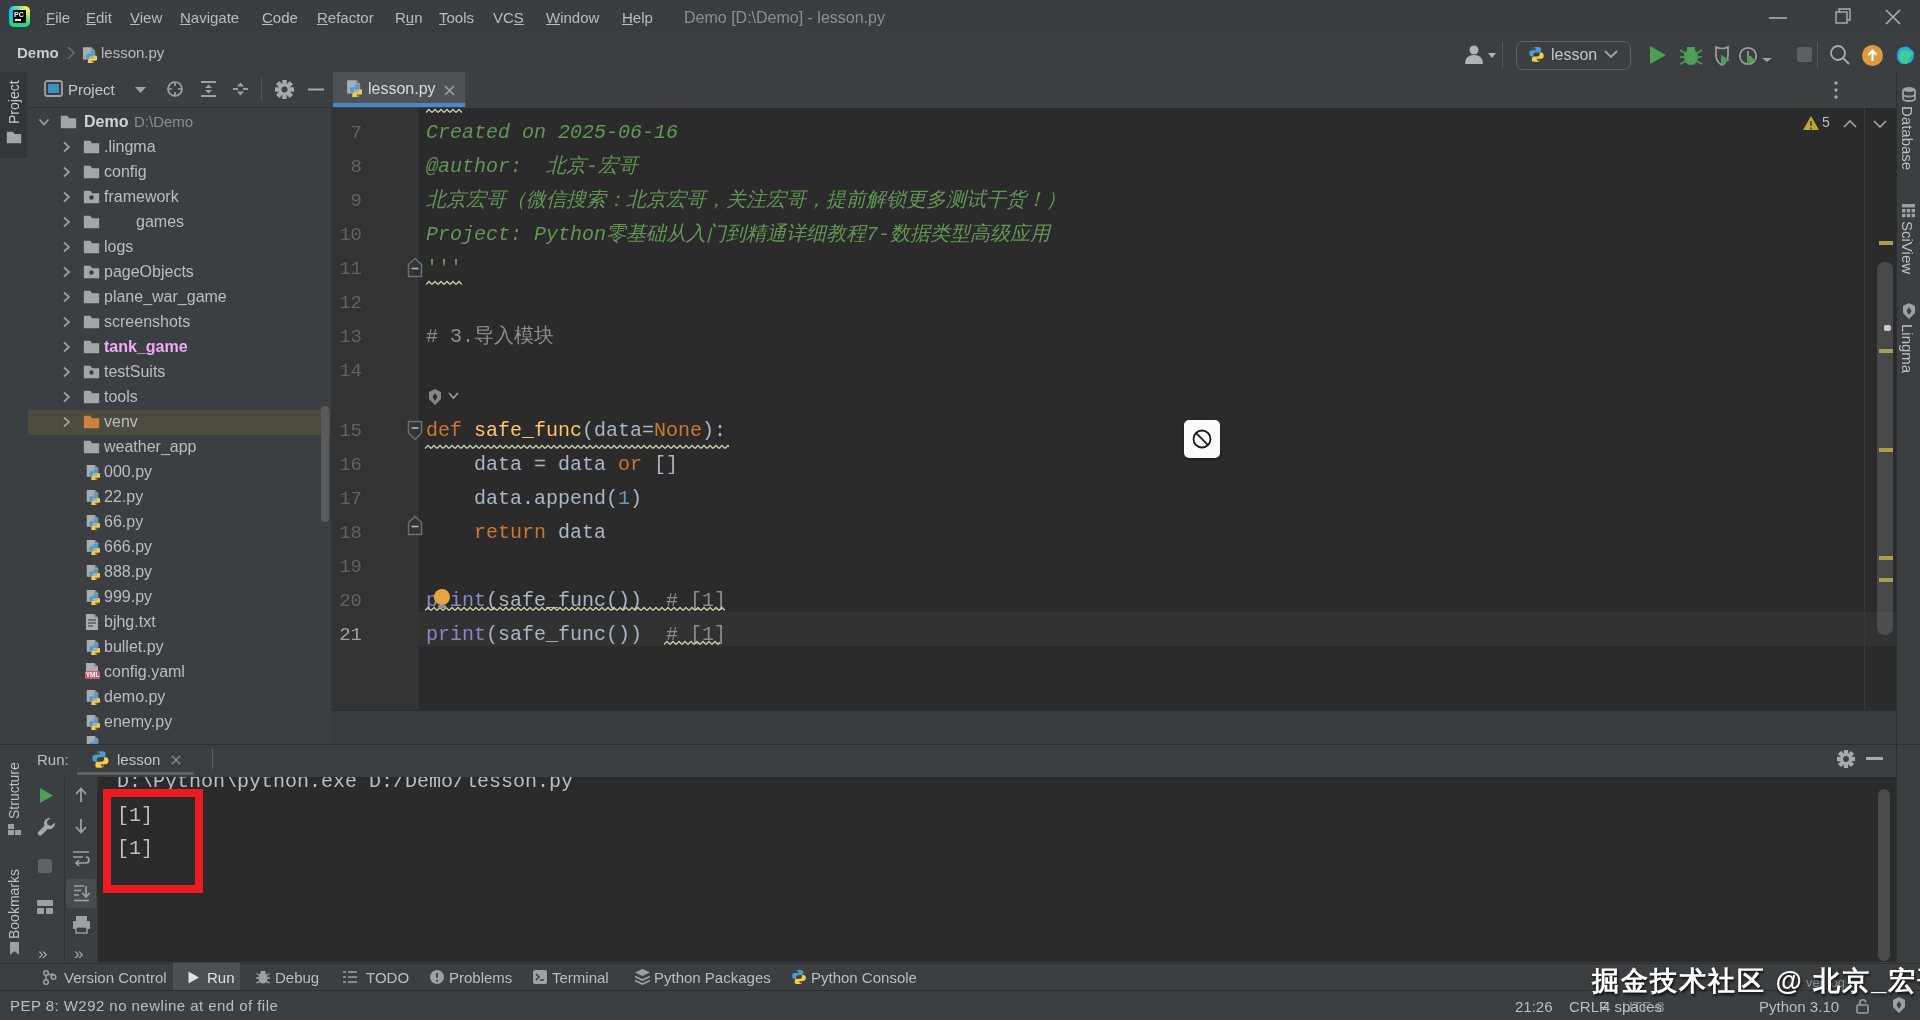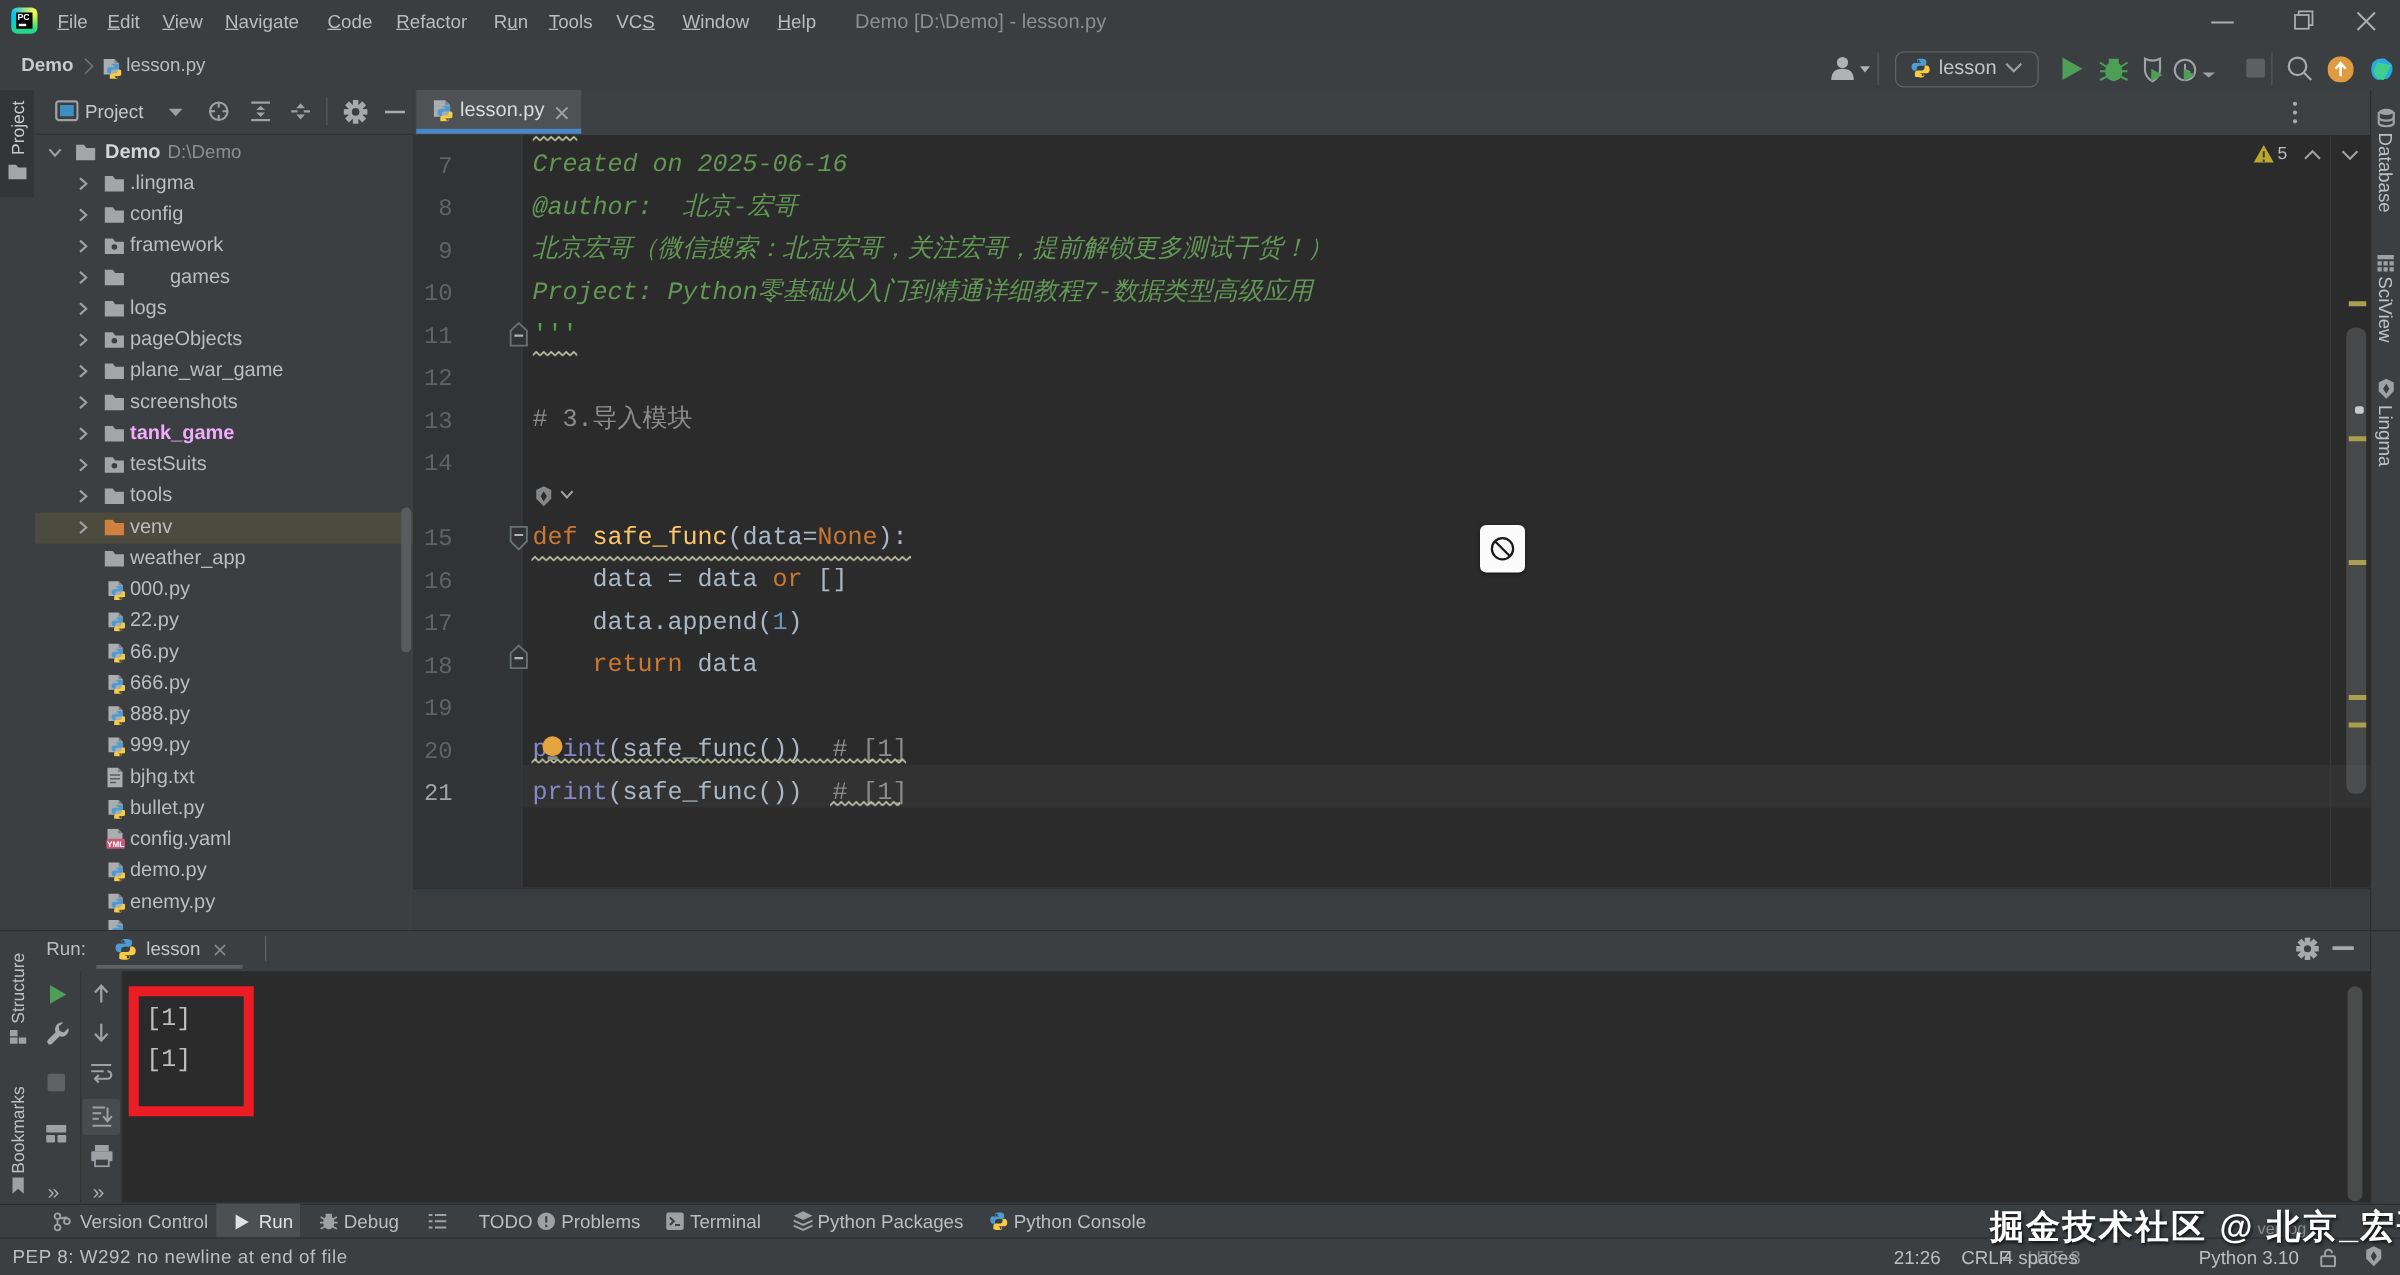--- a/index.html
+++ b/index.html
@@ -505,20 +505,21 @@
     <path d="M2 16.5 H17" stroke="#9da1a4" stroke-width="1.6"></path>
   </svg>
 <svg class="a" style="left:72px;top:915px" width="19" height="19">
     <rect x="4" y="1" width="11" height="5" fill="#9da1a4"></rect>
     <rect x="1" y="6" width="17" height="8" rx="1" fill="#9da1a4"></rect>
     <rect x="4" y="12" width="11" height="6" fill="#3c3f41" stroke="#9da1a4" stroke-width="1.4"></rect>
   </svg>
 <div class="row " style="left:74px;top:944px;font-size:17px;color:#a6aaad;font-weight:normal;">»</div>
 <div class="a" style="left:98px;top:777px;width:1798px;height:185px;background:#2b2b2b"></div>
 <div class="a" style="left:98px;top:777px;width:1798px;height:185px;overflow:hidden">
+<div class="row mono" style="left:19px;top:-12.0px;font-size:20px;line-height:33.5px;color:#bcbec0">D:\Python\python.exe D:/Demo/lesson.py</div>
 <div class="row mono" style="left:19px;top:21.5px;font-size:20px;line-height:33.5px;color:#bcbec0">[1]</div>
 <div class="row mono" style="left:19px;top:55.0px;font-size:20px;line-height:33.5px;color:#bcbec0">[1]</div>
 <div class="row mono" style="left:19px;top:88.5px;font-size:20px;line-height:33.5px;color:#bcbec0"></div>
 </div>
 <div class="a" style="left:103px;top:789px;width:84px;height:88px;border:8px solid #ec1c24"></div>
 <div class="a" style="left:1878px;top:789px;width:12px;height:172px;background:rgba(166,170,173,0.25);border-radius:6px"></div>
 <div class="a" style="left:0px;top:963px;width:1920px;height:27px;background:#3c3f41;border-top:1px solid #2c2e30"></div>
 <div class="a" style="left:173px;top:963px;width:67px;height:27px;background:#4c5052"></div>
 <svg class="a" style="left:42px;top:969px" width="15" height="17">
     <circle cx="4" cy="4" r="2.3" fill="none" stroke="#9da1a4" stroke-width="1.5"></circle>
@@ -533,21 +534,21 @@
 <div class="row " style="left:207px;top:969px;font-size:15px;color:#dfe1e3;font-weight:normal;">Run</div>
 <svg class="a" style="left:255px;top:969px" width="16" height="16">
     <ellipse cx="8" cy="9" rx="4.5" ry="5.5" fill="#9da1a4"></ellipse>
     <rect x="5.5" y="2" width="5" height="3" fill="#9da1a4"></rect>
     <path d="M1.5 4.5 l4 2.5 M14.5 4.5 l-4 2.5 M1.5 14 l4-2 M14.5 14 l-4-2 M1 9 h14" stroke="#9da1a4" stroke-width="1.4" fill="none"></path>
   </svg>
 <div class="row " style="left:275px;top:969px;font-size:15px;color:#bbbec0;font-weight:normal;">Debug</div>
 <svg class="a" style="left:342px;top:970px" width="16" height="14">
     <path d="M1 2 h3 M1 7 h3 M1 12 h3 M6 2 h9 M6 7 h9 M6 12 h9" stroke="#9da1a4" stroke-width="1.7"></path>
   </svg>
-<div class="row " style="left:383px;top:969px;font-size:15px;color:#bbbec0;font-weight:normal;">TODO</div>
+<div class="row " style="left:366px;top:969px;font-size:15px;color:#bbbec0;font-weight:normal;">TODO</div>
 <svg class="a" style="left:429px;top:969px" width="16" height="16">
     <circle cx="8" cy="8" r="7" fill="#9da1a4"></circle>
     <path d="M8 4 V9 M8 10.7 V12.7" stroke="#3c3f41" stroke-width="1.7"></path>
   </svg>
 <div class="row " style="left:449px;top:969px;font-size:15px;color:#bbbec0;font-weight:normal;">Problems</div>
 <svg class="a" style="left:532px;top:969px" width="16" height="16">
     <rect x="1" y="1" width="14" height="14" rx="2" fill="#9da1a4"></rect>
     <path d="M4 5 L7 8 L4 11 M8 11 H12" stroke="#3c3f41" stroke-width="1.6" fill="none"></path>
   </svg>
 <div class="row " style="left:552px;top:969px;font-size:15px;color:#bbbec0;font-weight:normal;">Terminal</div>

